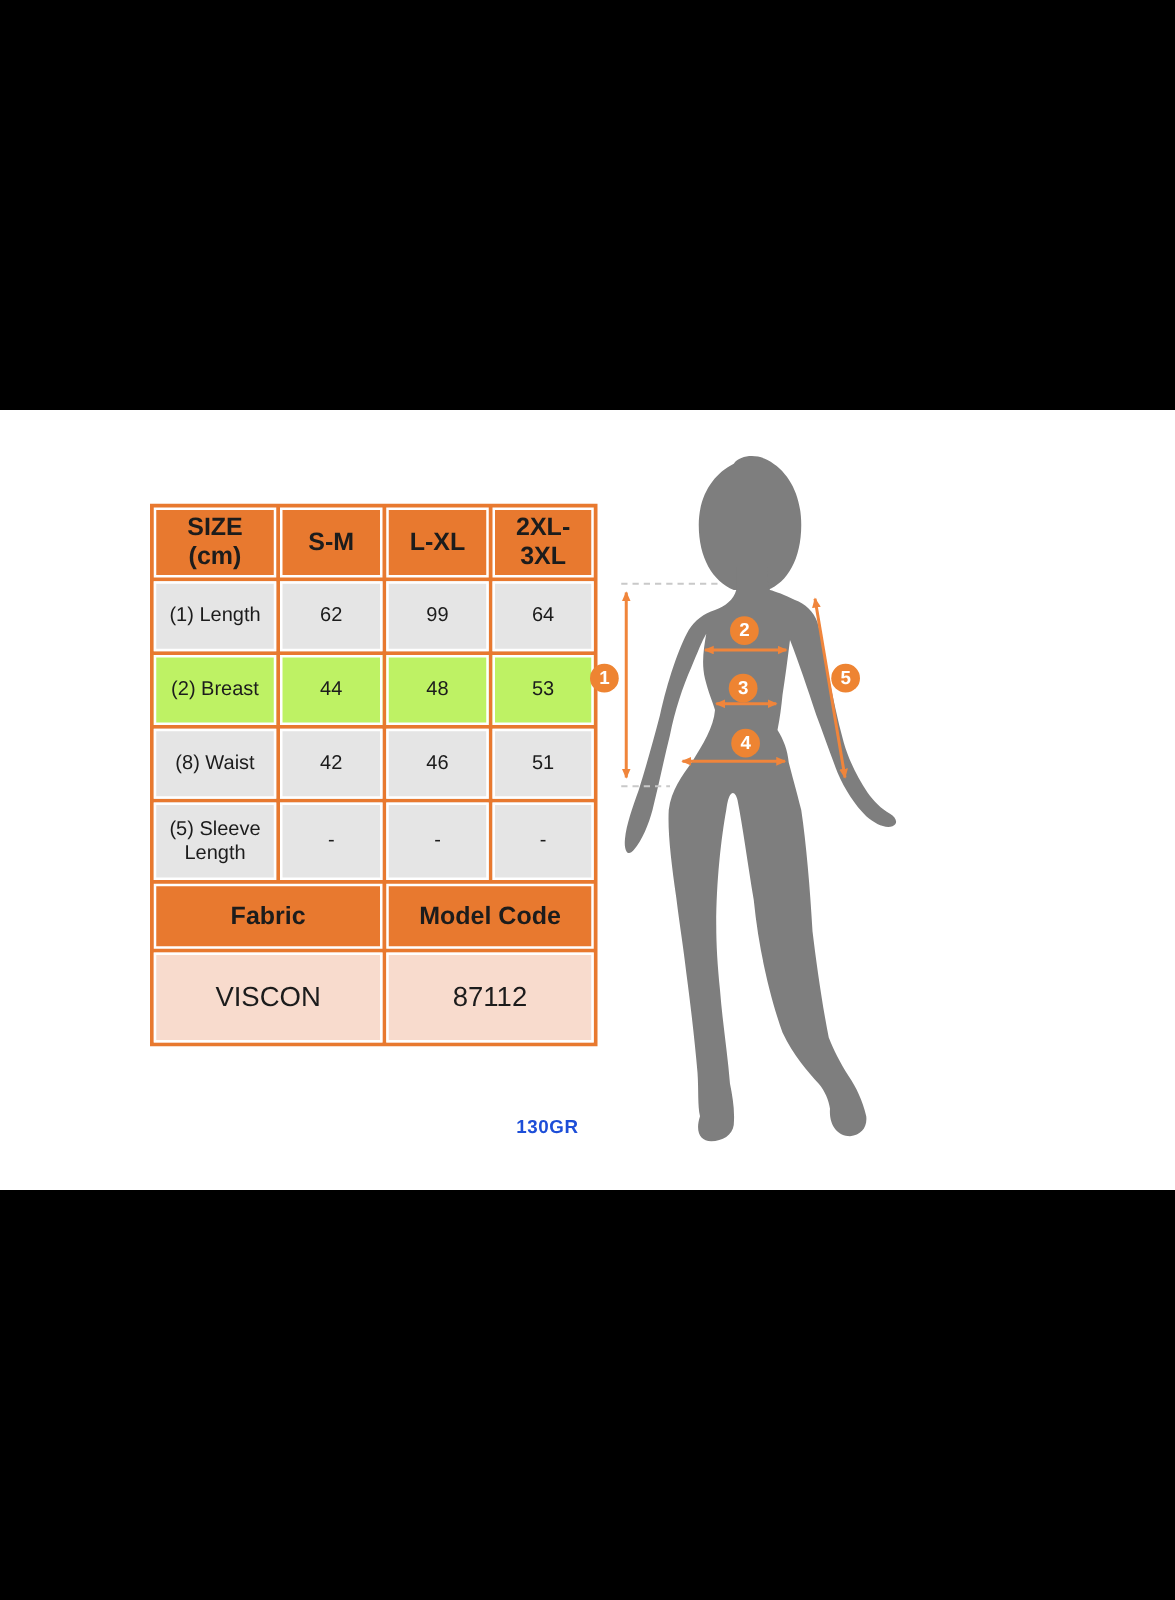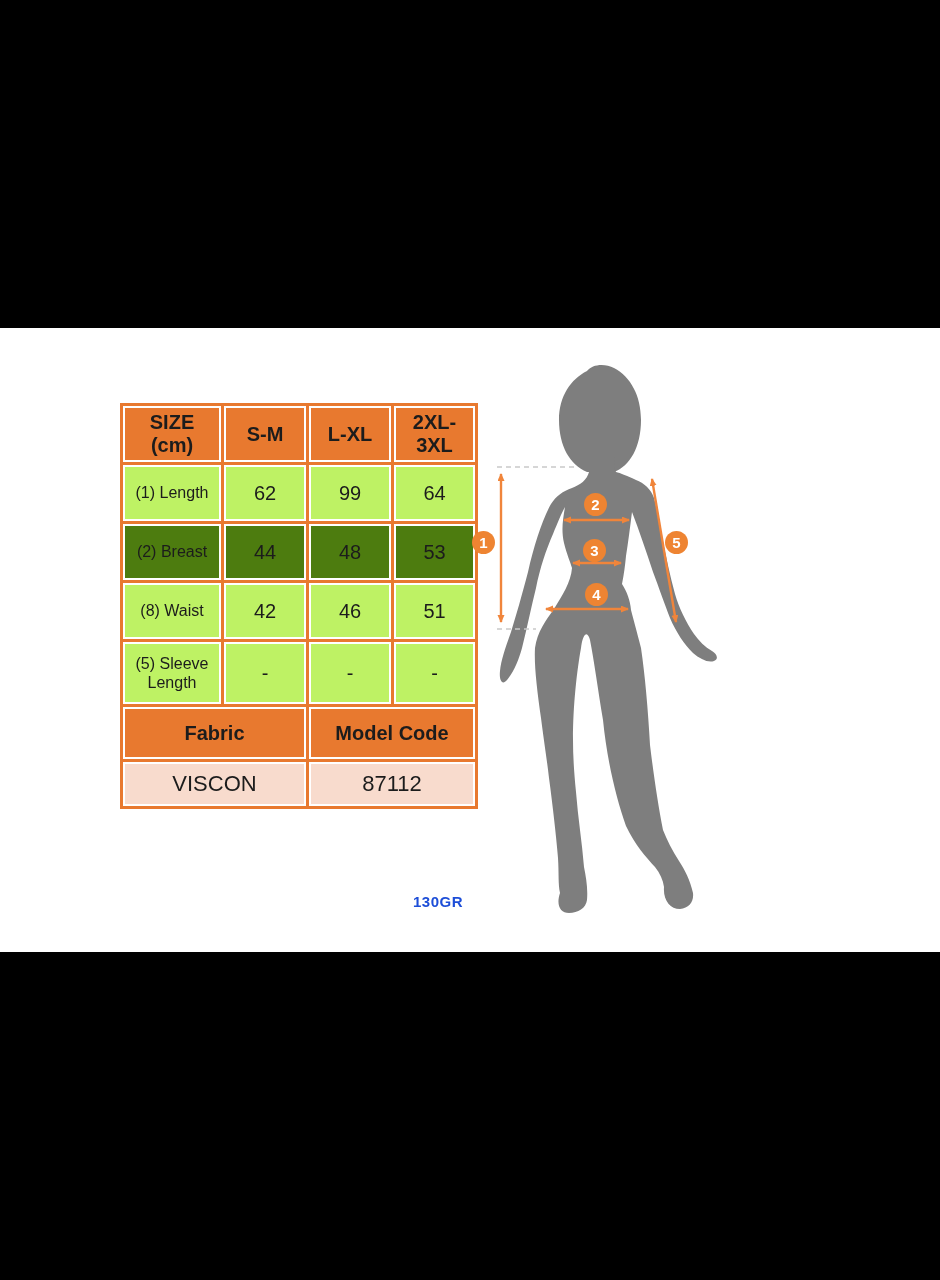--- a/index.html
+++ b/index.html
@@ -20,30 +20,30 @@
     background:#E8792F;table-layout:fixed;
   }
   table.size-table td{
     border:2px solid #ffffff;text-align:center;vertical-align:middle;
     color:#1c1c1c;overflow:hidden;padding:0 2px;
   }
   td.head{
     background:#E8792F;color:#ffffff;font-weight:bold;
     font-size:20px;line-height:1.15;
   }
-  tr.dark  td.cell{background:#bef264;}
-  tr.light td.cell{background:#4d7c0f;}
+  tr.dark  td.cell{background:#e5e5e5;}
+  tr.light td.cell{background:#bef264;}
   tr.vals  td.cell{background:#F8DBCD;}
   td.lbl{font-size:16px;line-height:1.2;}
-  td.val{font-size:20px;}
+  td.val{font-size:16px;}
   tr.vals td.cell{font-size:22px;}
   tr.r{height:56px;}
   tr.r5{height:62px;margin-left:36px;}
   tr.fh{height:52px;border-radius:14px;}
-  tr.fv{height:44px;}
+  tr.fv{height:72px;}
   .weight{
     position:absolute;left:120px;top:893px;width:343px;
     text-align:right;font-size:15px;font-weight:bold;color:#1d4ed8;
     letter-spacing:.5px;
   }
 
   
   svg.figure{position:absolute;left:470px;top:360px;width:270px;height:560px;}
   .badge{
     position:absolute;width:23px;height:23px;border-radius:50%;

